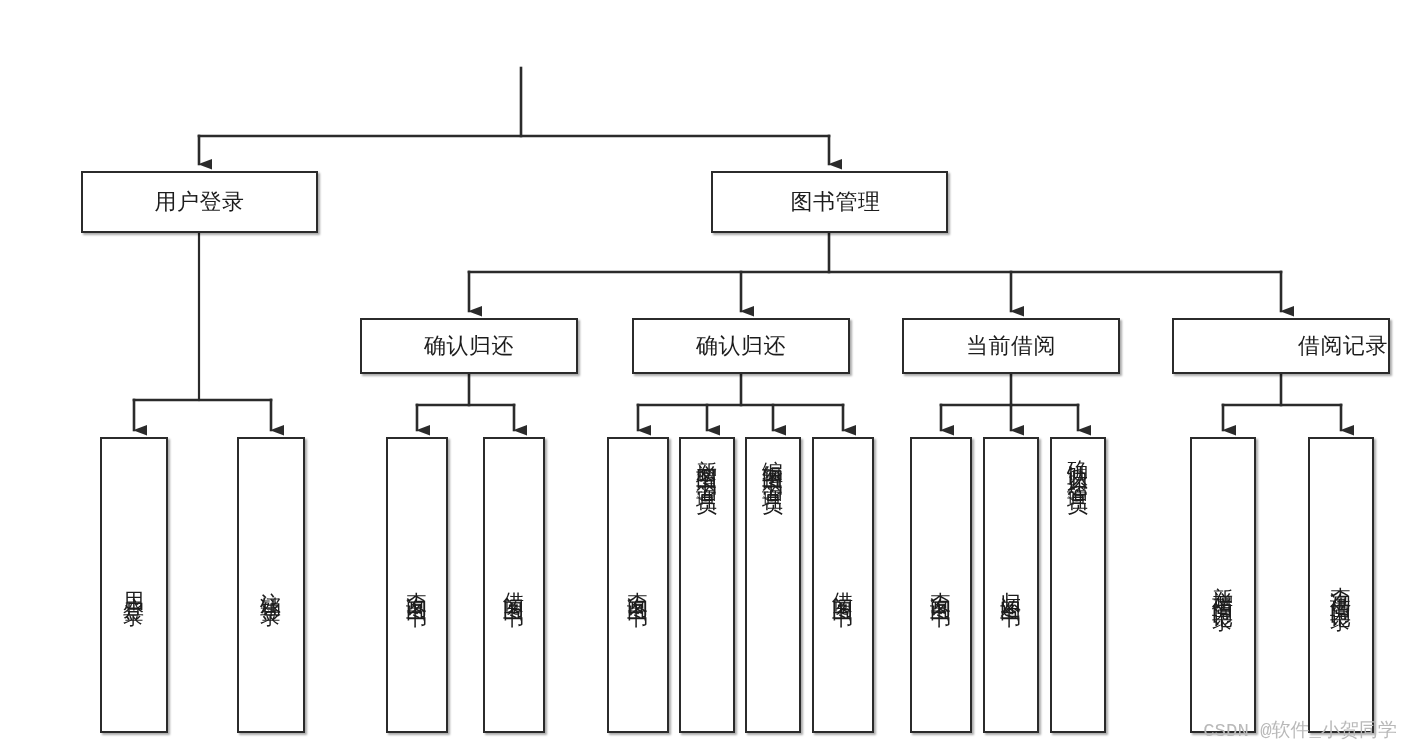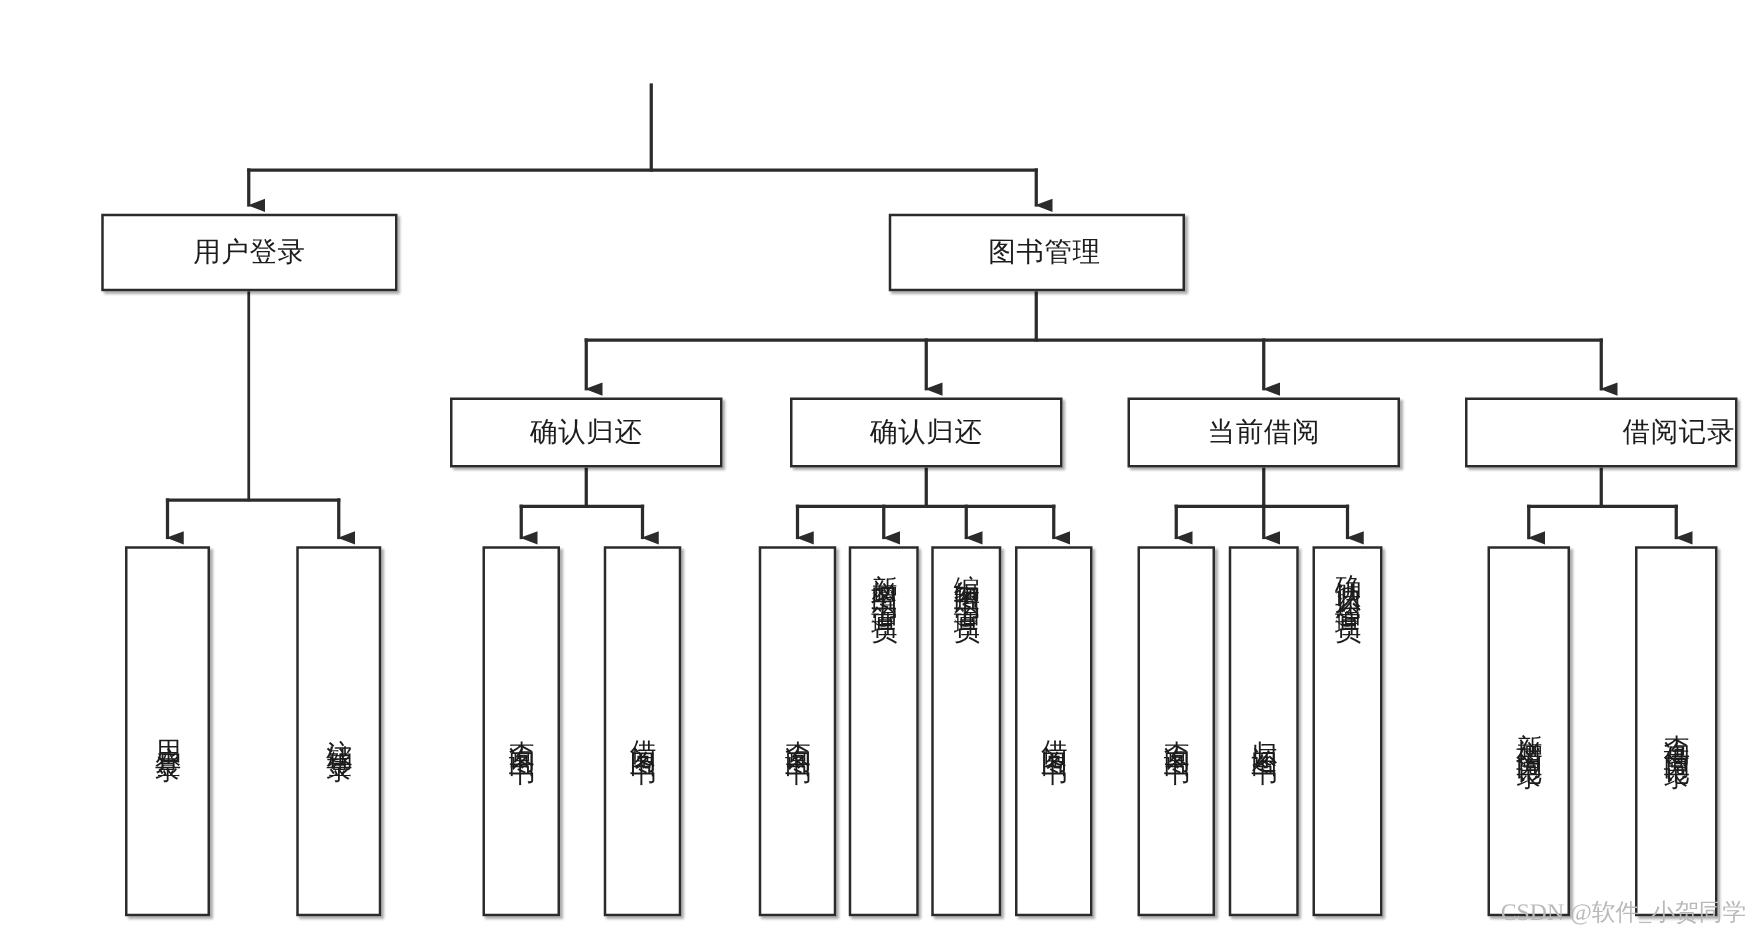--- a/index.html
+++ b/index.html
@@ -71,21 +71,21 @@
     padding-top: 0;
   }
   .watermark {
     position: absolute;
     right: 8px;
     bottom: 4px;
     font-size: 19px;
     color: #b9b9b9;
     white-space: nowrap;
     z-index: 5;
-    font-family: Liberation Serif, serif;
+    font-family: Liberation Mono, monospace;
     margin-left: 14px;
   }
 </style>
 </head>
 <body>
 
 <div id="canvas">
 
   <svg id="wires" viewBox="0 0 1405 747" xmlns="http://www.w3.org/2000/svg">
     <defs>

